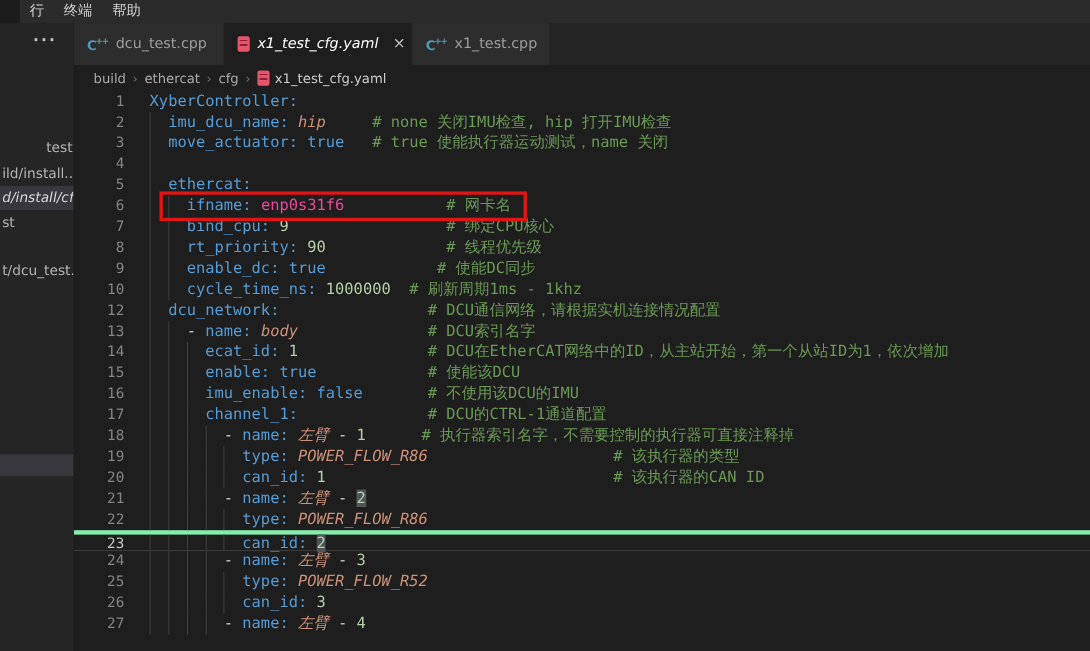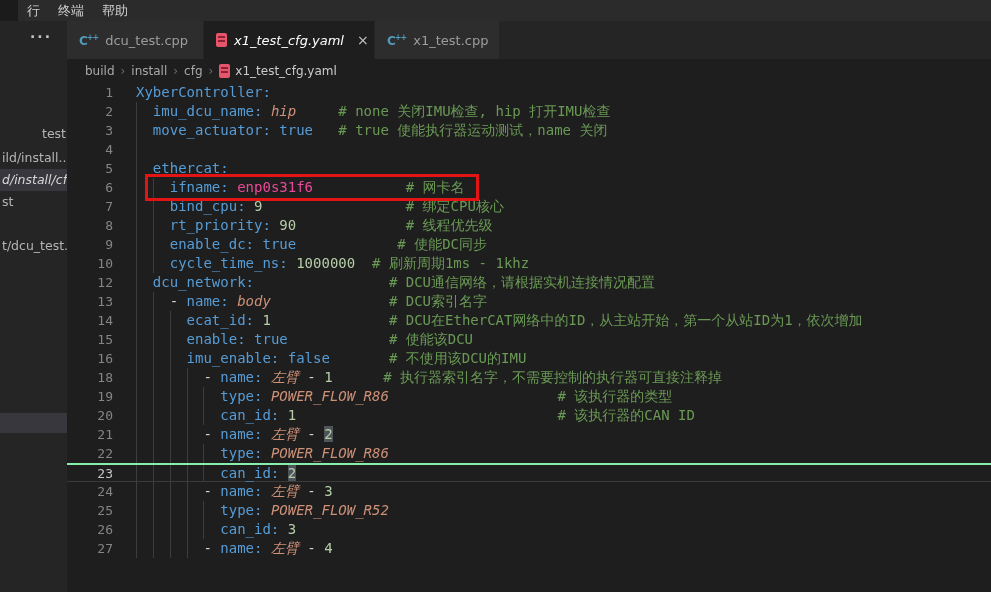--- a/index.html
+++ b/index.html
@@ -46,21 +46,21 @@
   .breadcrumb { display:flex; align-items:center; height:24px; padding-left:18px;
                 font-size:12px; color:#a9a9a9; gap:6px; }
   .crumb { cursor:pointer; }
   .crumb-sep { color:#6e6e6e; }
   .crumb-file { color:#cccccc; display:flex; align-items:center; gap:5px; }
 
   
   .code-area { position:relative; height:calc(100% - 62px); overflow:hidden;
                font-family:"DejaVu Sans Mono","Liberation Mono",monospace; font-size:14px; }
   .line { display:flex; height:19px; line-height:19px; white-space:pre; }
-  .line.current { border-top:2px solid #86efac; border-bottom:1px solid #3a3a3a; height:19px; line-height:17px; }
+  .line.current { border-top:4px solid #86efac; border-bottom:1px solid #3a3a3a; height:19px; line-height:17px; }
   .ln { flex:0 0 46px; text-align:right; color:#858585; font-size:13px; padding-right:0; }
   .line.current .ln { color:#c6c6c6; }
   .code { position:relative; flex:1 1 auto; padding-left:23px; }
   .guide { position:absolute; top:0; bottom:0; border-left:1px solid #3d3d3d; }
   .tk-key   { color:#569cd6; }
   .tk-str   { color:#ce9178;font-style:italic; }
   .tk-num   { color:#b5cea8; }
   .tk-bool  { color:#569cd6; }
   .tk-val   { color:#ec4899; }
   .tk-plain { color:#d4d4d4; }
@@ -109,21 +109,21 @@
         </div>
         <div class="tab" style="width: 125px;">
           <span class="icon-cpp">C<sup>++</sup></span>
           <span>x1_test.cpp</span>
         </div>
       </div>
 
     <div class="breadcrumb" id="breadcrumb">
         <span class="crumb">build</span>
         <span class="crumb-sep">›</span>
-        <span class="crumb">install</span>
+        <span class="crumb">ethercat</span>
         <span class="crumb-sep">›</span>
         <span class="crumb">cfg</span>
         <span class="crumb-sep">›</span>
         <span class="crumb crumb-file">
           <span class="icon-yaml"></span>
           <span>x1_test_cfg.yaml</span>
         </span>
       </div>
 
     <div class="code-area" id="code-area">
@@ -136,20 +136,21 @@
         <div class="line"><span class="ln">6</span><div class="code"><span class="guide" style="left: 23px;"></span><span class="guide" style="left: 39.86px;"></span><span class="tk-plain">    </span><span class="tk-key">ifname:</span><span class="tk-plain"> </span><span class="tk-val">enp0s31f6</span><span class="tk-comment">           # 网卡名</span></div></div>
         <div class="line"><span class="ln">7</span><div class="code"><span class="guide" style="left: 23px;"></span><span class="guide" style="left: 39.86px;"></span><span class="tk-plain">    </span><span class="tk-key">bind_cpu:</span><span class="tk-plain"> </span><span class="tk-num">9</span><span class="tk-comment">                 # 绑定CPU核心</span></div></div>
         <div class="line"><span class="ln">8</span><div class="code"><span class="guide" style="left: 23px;"></span><span class="guide" style="left: 39.86px;"></span><span class="tk-plain">    </span><span class="tk-key">rt_priority:</span><span class="tk-plain"> </span><span class="tk-num">90</span><span class="tk-comment">             # 线程优先级</span></div></div>
         <div class="line"><span class="ln">9</span><div class="code"><span class="guide" style="left: 23px;"></span><span class="guide" style="left: 39.86px;"></span><span class="tk-plain">    </span><span class="tk-key">enable_dc:</span><span class="tk-plain"> </span><span class="tk-bool">true</span><span class="tk-comment">            # 使能DC同步</span></div></div>
         <div class="line"><span class="ln">10</span><div class="code"><span class="guide" style="left: 23px;"></span><span class="guide" style="left: 39.86px;"></span><span class="tk-plain">    </span><span class="tk-key">cycle_time_ns:</span><span class="tk-plain"> </span><span class="tk-num">1000000</span><span class="tk-comment">  # 刷新周期1ms - 1khz</span></div></div>
         <div class="line"><span class="ln">12</span><div class="code"><span class="guide" style="left: 23px;"></span><span class="tk-plain">  </span><span class="tk-key">dcu_network:</span><span class="tk-comment">                # DCU通信网络，请根据实机连接情况配置</span></div></div>
         <div class="line"><span class="ln">13</span><div class="code"><span class="guide" style="left: 23px;"></span><span class="guide" style="left: 39.86px;"></span><span class="tk-plain">    - </span><span class="tk-key">name:</span><span class="tk-plain"> </span><span class="tk-str">body</span><span class="tk-comment">              # DCU索引名字</span></div></div>
         <div class="line"><span class="ln">14</span><div class="code"><span class="guide" style="left: 23px;"></span><span class="guide" style="left: 39.86px;"></span><span class="guide" style="left: 56.72px;"></span><span class="tk-plain">      </span><span class="tk-key">ecat_id:</span><span class="tk-plain"> </span><span class="tk-num">1</span><span class="tk-comment">              # DCU在EtherCAT网络中的ID，从主站开始，第一个从站ID为1，依次增加</span></div></div>
         <div class="line"><span class="ln">15</span><div class="code"><span class="guide" style="left: 23px;"></span><span class="guide" style="left: 39.86px;"></span><span class="guide" style="left: 56.72px;"></span><span class="tk-plain">      </span><span class="tk-key">enable:</span><span class="tk-plain"> </span><span class="tk-bool">true</span><span class="tk-comment">            # 使能该DCU</span></div></div>
         <div class="line"><span class="ln">16</span><div class="code"><span class="guide" style="left: 23px;"></span><span class="guide" style="left: 39.86px;"></span><span class="guide" style="left: 56.72px;"></span><span class="tk-plain">      </span><span class="tk-key">imu_enable:</span><span class="tk-plain"> </span><span class="tk-bool">false</span><span class="tk-comment">       # 不使用该DCU的IMU</span></div></div>
+        <div class="line"><span class="ln">17</span><div class="code"><span class="guide" style="left: 23px;"></span><span class="guide" style="left: 39.86px;"></span><span class="guide" style="left: 56.72px;"></span><span class="tk-plain">      </span><span class="tk-key">channel_1:</span><span class="tk-comment">              # DCU的CTRL-1通道配置</span></div></div>
         <div class="line"><span class="ln">18</span><div class="code"><span class="guide" style="left: 23px;"></span><span class="guide" style="left: 39.86px;"></span><span class="guide" style="left: 56.72px;"></span><span class="guide" style="left: 73.58px;"></span><span class="tk-plain">        - </span><span class="tk-key">name:</span><span class="tk-plain"> </span><span class="tk-str">左臂</span><span class="tk-plain"> - </span><span class="tk-num">1</span><span class="tk-comment">      # 执行器索引名字，不需要控制的执行器可直接注释掉</span></div></div>
         <div class="line"><span class="ln">19</span><div class="code"><span class="guide" style="left: 23px;"></span><span class="guide" style="left: 39.86px;"></span><span class="guide" style="left: 56.72px;"></span><span class="guide" style="left: 73.58px;"></span><span class="guide" style="left: 90.44px;"></span><span class="tk-plain">          </span><span class="tk-key">type:</span><span class="tk-plain"> </span><span class="tk-str">POWER_FLOW_R86</span><span class="tk-comment">                    # 该执行器的类型</span></div></div>
         <div class="line"><span class="ln">20</span><div class="code"><span class="guide" style="left: 23px;"></span><span class="guide" style="left: 39.86px;"></span><span class="guide" style="left: 56.72px;"></span><span class="guide" style="left: 73.58px;"></span><span class="guide" style="left: 90.44px;"></span><span class="tk-plain">          </span><span class="tk-key">can_id:</span><span class="tk-plain"> </span><span class="tk-num">1</span><span class="tk-comment">                               # 该执行器的CAN ID</span></div></div>
         <div class="line"><span class="ln">21</span><div class="code"><span class="guide" style="left: 23px;"></span><span class="guide" style="left: 39.86px;"></span><span class="guide" style="left: 56.72px;"></span><span class="guide" style="left: 73.58px;"></span><span class="tk-plain">        - </span><span class="tk-key">name:</span><span class="tk-plain"> </span><span class="tk-str">左臂</span><span class="tk-plain"> - </span><span class="tk-numhl">2</span></div></div>
         <div class="line"><span class="ln">22</span><div class="code"><span class="guide" style="left: 23px;"></span><span class="guide" style="left: 39.86px;"></span><span class="guide" style="left: 56.72px;"></span><span class="guide" style="left: 73.58px;"></span><span class="guide" style="left: 90.44px;"></span><span class="tk-plain">          </span><span class="tk-key">type:</span><span class="tk-plain"> </span><span class="tk-str">POWER_FLOW_R86</span></div></div>
         <div class="line current"><span class="ln">23</span><div class="code"><span class="guide" style="left: 23px;"></span><span class="guide" style="left: 39.86px;"></span><span class="guide" style="left: 56.72px;"></span><span class="guide" style="left: 73.58px;"></span><span class="guide" style="left: 90.44px;"></span><span class="tk-plain">          </span><span class="tk-key">can_id:</span><span class="tk-plain"> </span><span class="tk-numhl">2</span></div></div>
         <div class="line"><span class="ln">24</span><div class="code"><span class="guide" style="left: 23px;"></span><span class="guide" style="left: 39.86px;"></span><span class="guide" style="left: 56.72px;"></span><span class="guide" style="left: 73.58px;"></span><span class="tk-plain">        - </span><span class="tk-key">name:</span><span class="tk-plain"> </span><span class="tk-str">左臂</span><span class="tk-plain"> - </span><span class="tk-num">3</span></div></div>
         <div class="line"><span class="ln">25</span><div class="code"><span class="guide" style="left: 23px;"></span><span class="guide" style="left: 39.86px;"></span><span class="guide" style="left: 56.72px;"></span><span class="guide" style="left: 73.58px;"></span><span class="guide" style="left: 90.44px;"></span><span class="tk-plain">          </span><span class="tk-key">type:</span><span class="tk-plain"> </span><span class="tk-str">POWER_FLOW_R52</span></div></div>
         <div class="line"><span class="ln">26</span><div class="code"><span class="guide" style="left: 23px;"></span><span class="guide" style="left: 39.86px;"></span><span class="guide" style="left: 56.72px;"></span><span class="guide" style="left: 73.58px;"></span><span class="guide" style="left: 90.44px;"></span><span class="tk-plain">          </span><span class="tk-key">can_id:</span><span class="tk-plain"> </span><span class="tk-num">3</span></div></div>
         <div class="line"><span class="ln">27</span><div class="code"><span class="guide" style="left: 23px;"></span><span class="guide" style="left: 39.86px;"></span><span class="guide" style="left: 56.72px;"></span><span class="guide" style="left: 73.58px;"></span><span class="tk-plain">        - </span><span class="tk-key">name:</span><span class="tk-plain"> </span><span class="tk-str">左臂</span><span class="tk-plain"> - </span><span class="tk-num">4</span></div></div>

